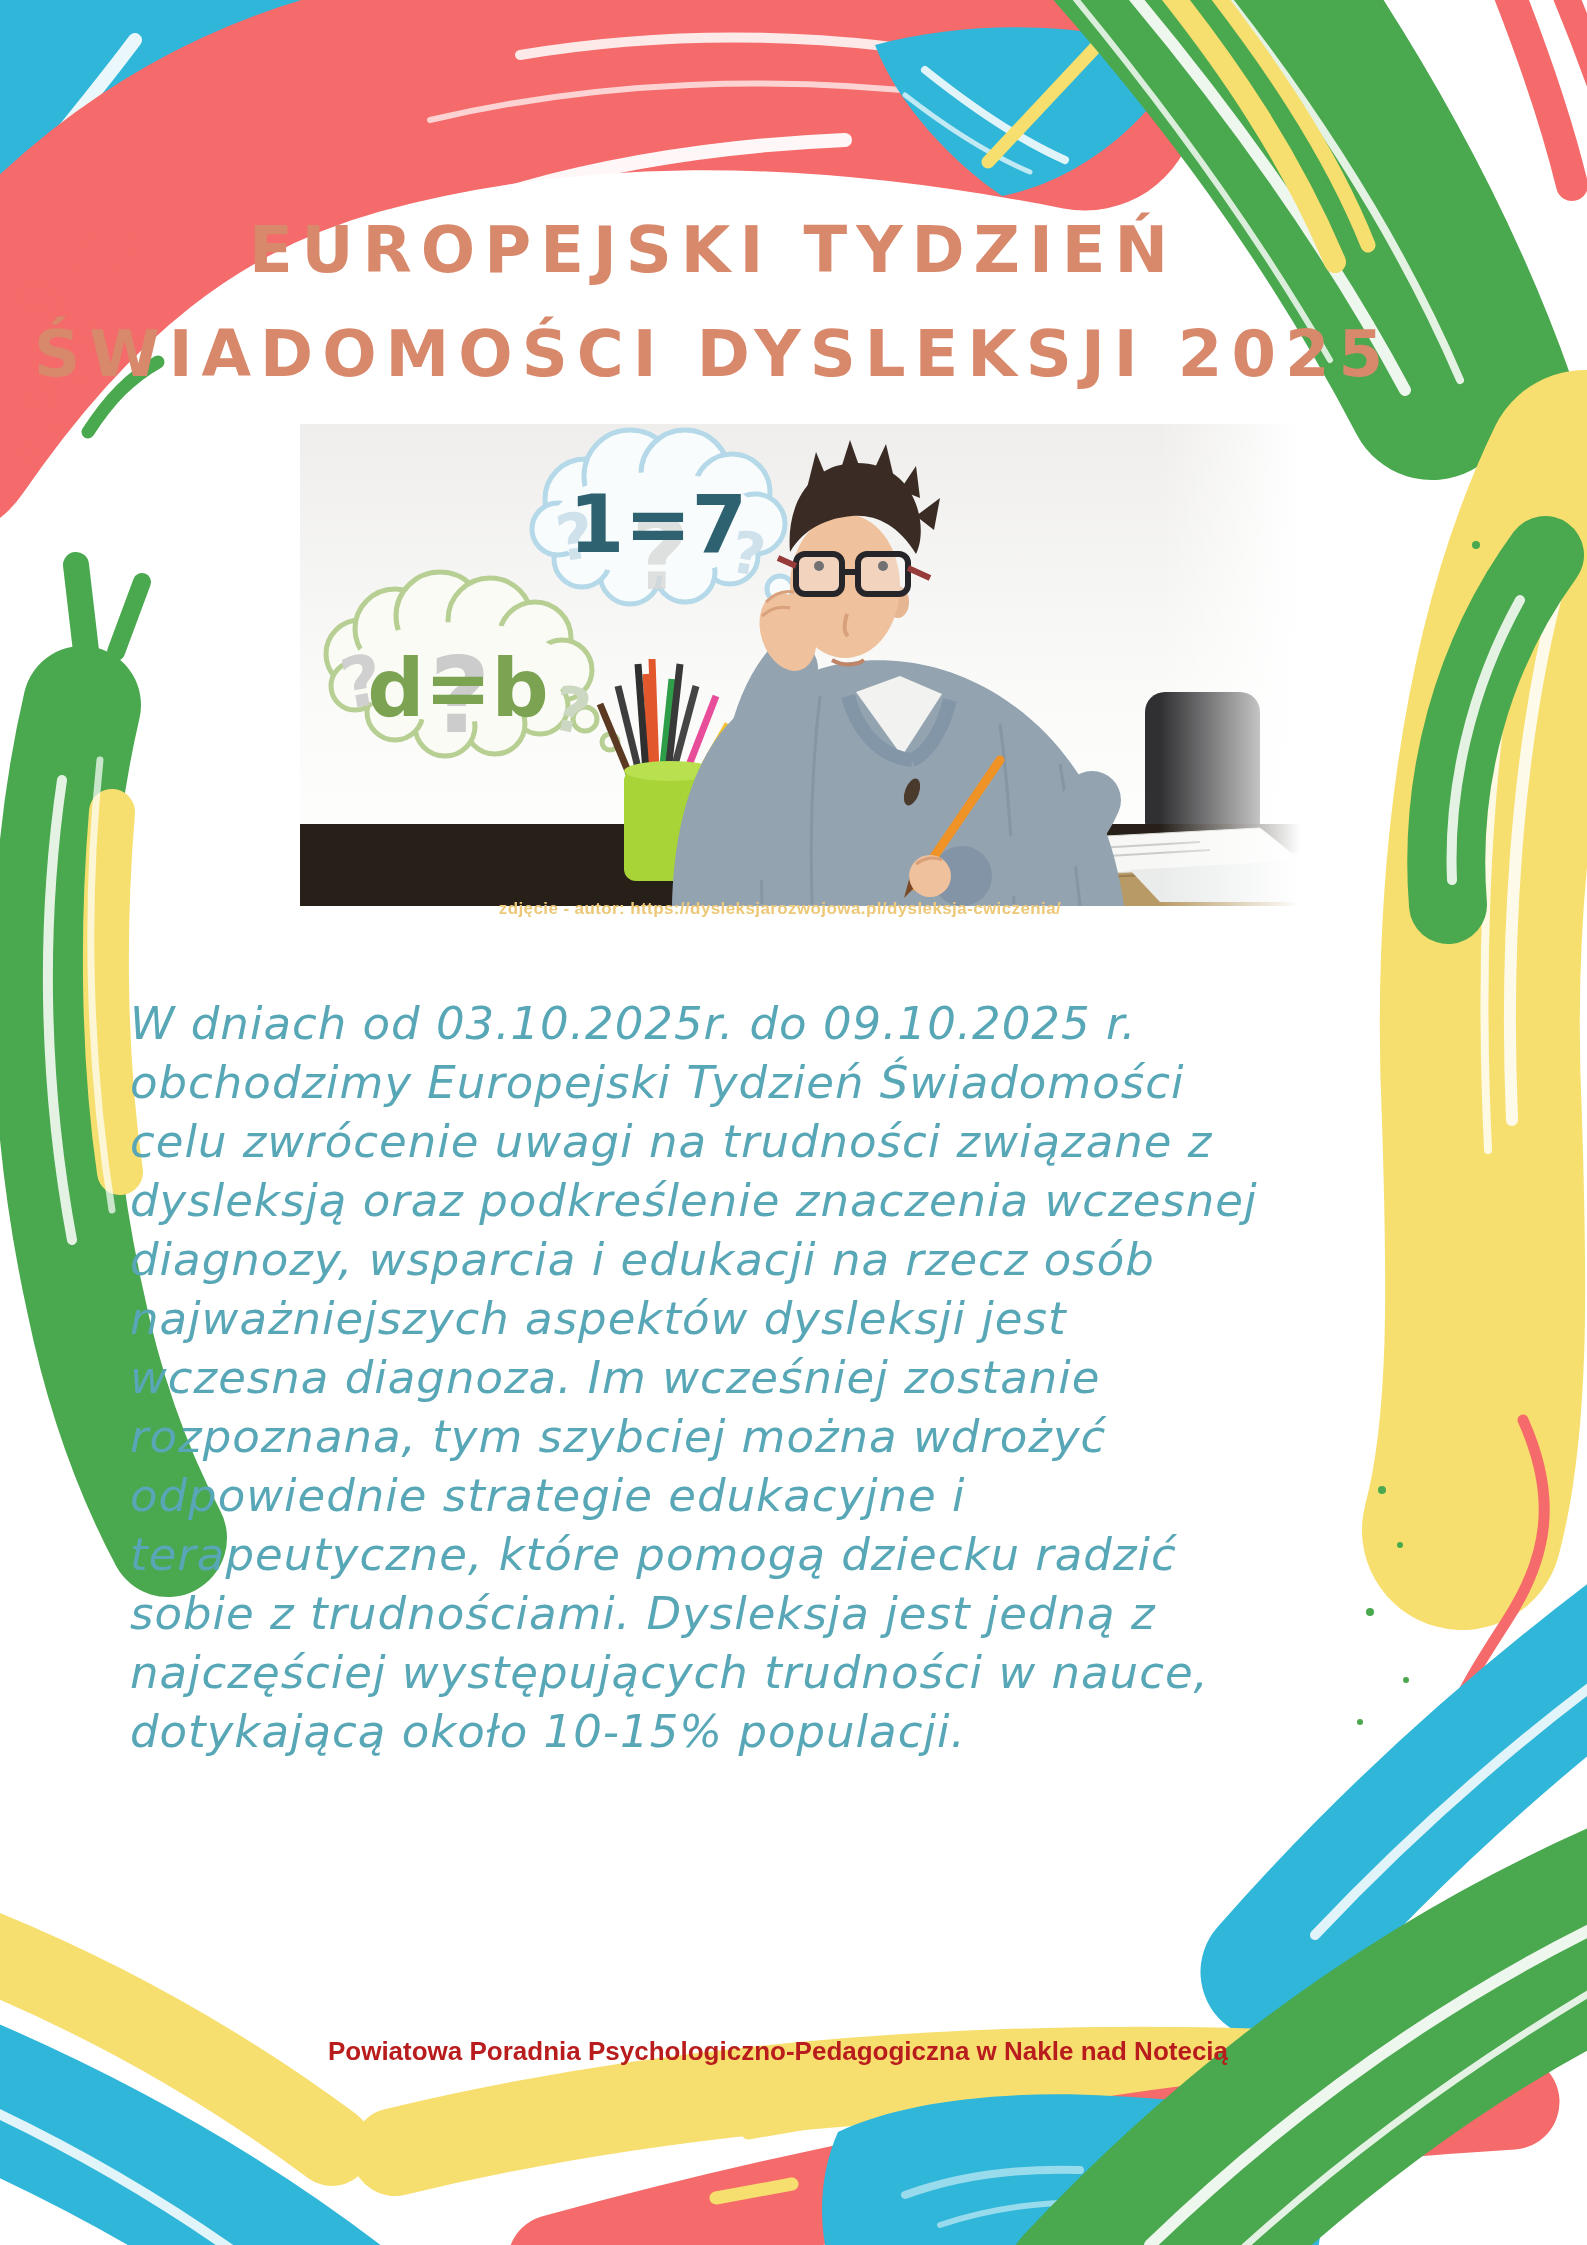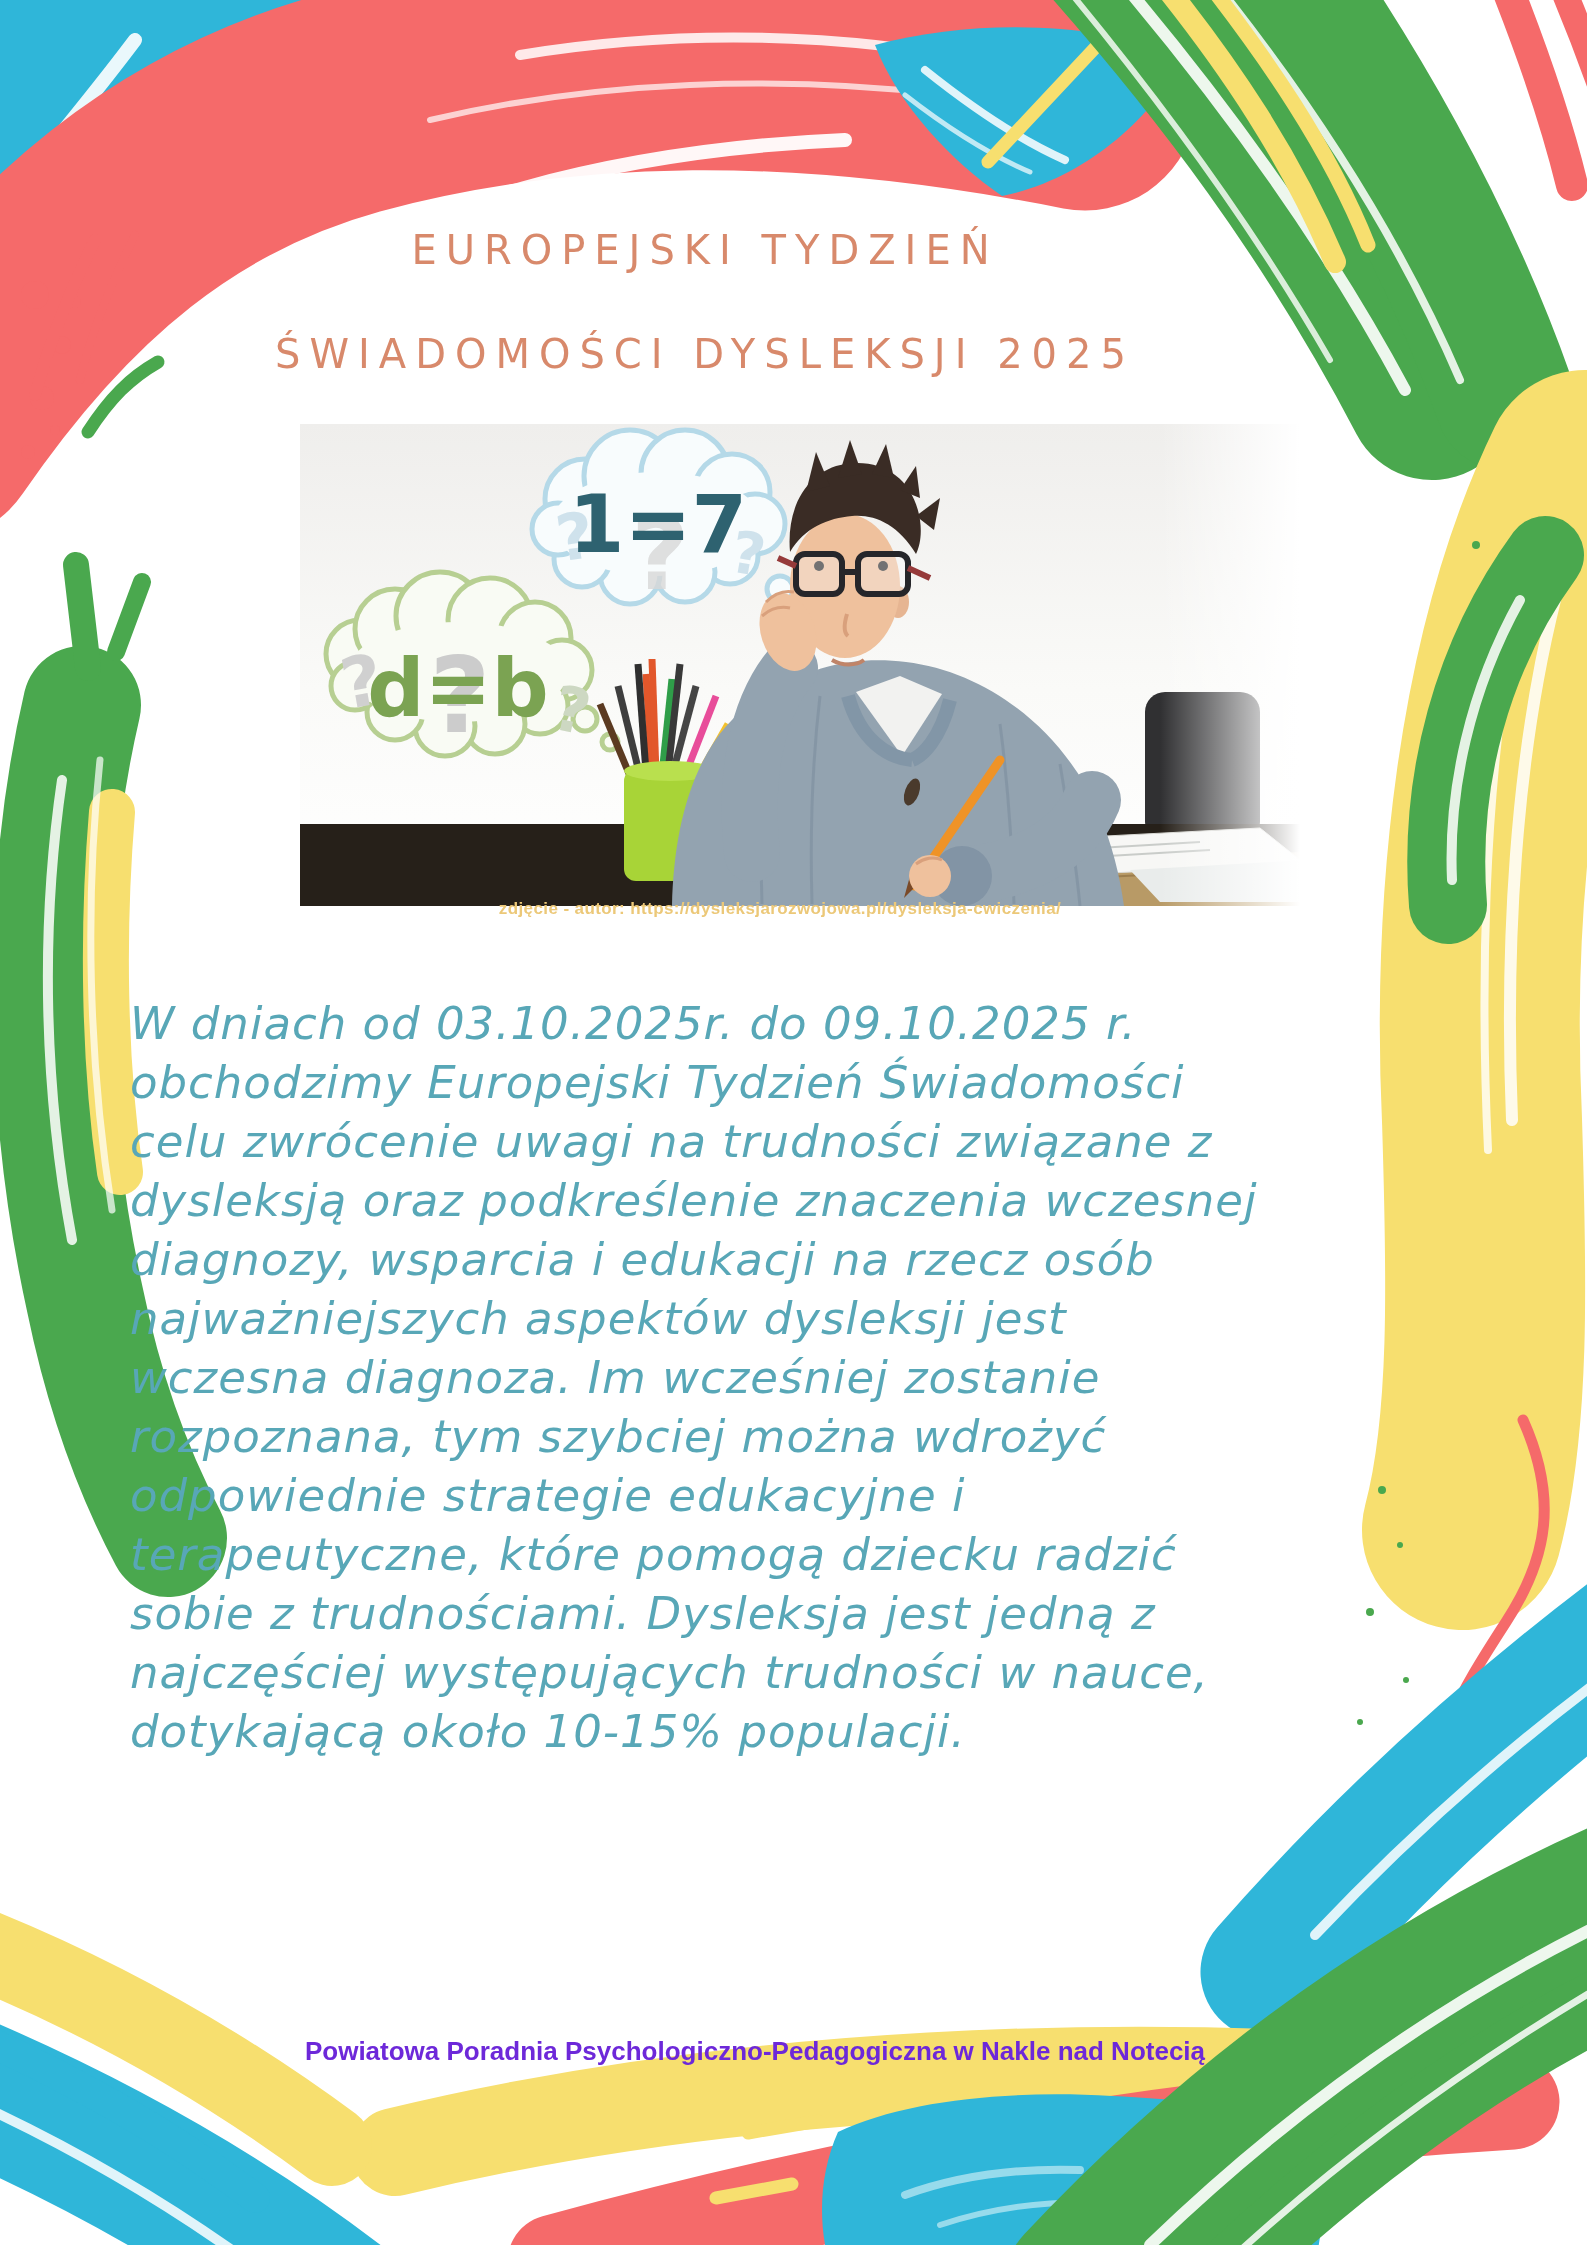--- a/index.html
+++ b/index.html
@@ -7,30 +7,30 @@
           font-family:"DejaVu Sans",sans-serif;}
   .bg-art{position:absolute;left:0;top:0;width:1587px;height:2245px;}
   
   .sCO{stroke:#f56a6a;fill:none;stroke-linecap:round}
   .sCY{stroke:#2fb6d9;fill:none;stroke-linecap:round}
   .sGR{stroke:#4aa84e;fill:none;stroke-linecap:round}
   .sYE{stroke:#f7df6f;fill:none;stroke-linecap:round}
   .sWH{stroke:#ffffff;fill:none;stroke-linecap:round}
   .fCO{fill:#f56a6a}.fCY{fill:#2fb6d9}.fGR{fill:#4aa84e}
 
-  .title{position:absolute;top:198px;left:0;width:1410px;text-align:center;
-         color:#d8896b;font-weight:400;font-size:40px;letter-spacing:9px;line-height:104px;}
+  .title{position:absolute;top:198px;left:8px;width:1410px;text-align:center;
+         color:#d8896b;font-weight:700;font-size:64px;letter-spacing:9px;line-height:104px;}
   .photo{position:absolute;left:300px;top:424px;width:1000px;height:482px;}
   .caption{position:absolute;top:899px;left:0;width:1560px;text-align:center;color:#ecc878;
            font-weight:bold;font-size:17px;font-family:"Liberation Sans",sans-serif;letter-spacing:.4px;}
   .bodytext{position:absolute;top:994px;left:130px;width:1400px;text-align:left;
             color:#58a7b7;font-size:45px;font-style:italic;line-height:59px;letter-spacing:1px;}
   .bodytext .line{height:59px;}
-  .footer{position:absolute;top:2036px;left:0;width:1510px;text-align:center;color:#6d28d9;
-          font-size:26px;font-weight:bold;font-family:"Liberation Sans",sans-serif;}
+  .footer{position:absolute;top:2036px;left:0;width:1510px;text-align:center;color:#b91c1c;
+          font-size:26px;font-weight:bold;font-family:"Liberation Sans",sans-serif;padding-left:23px;}
   .bubble-text{font-family:"DejaVu Sans",sans-serif;font-weight:bold;}
 </style>
 </head>
 <body>
 
 <div class="poster">
 
   <svg class="bg-art" viewBox="0 0 1587 2245" aria-hidden="true">
 
     <path class="fCY" d="M-40,-40 L480,-40 C400,30 310,110 225,195 C140,280 45,390 -40,505 Z"></path>

